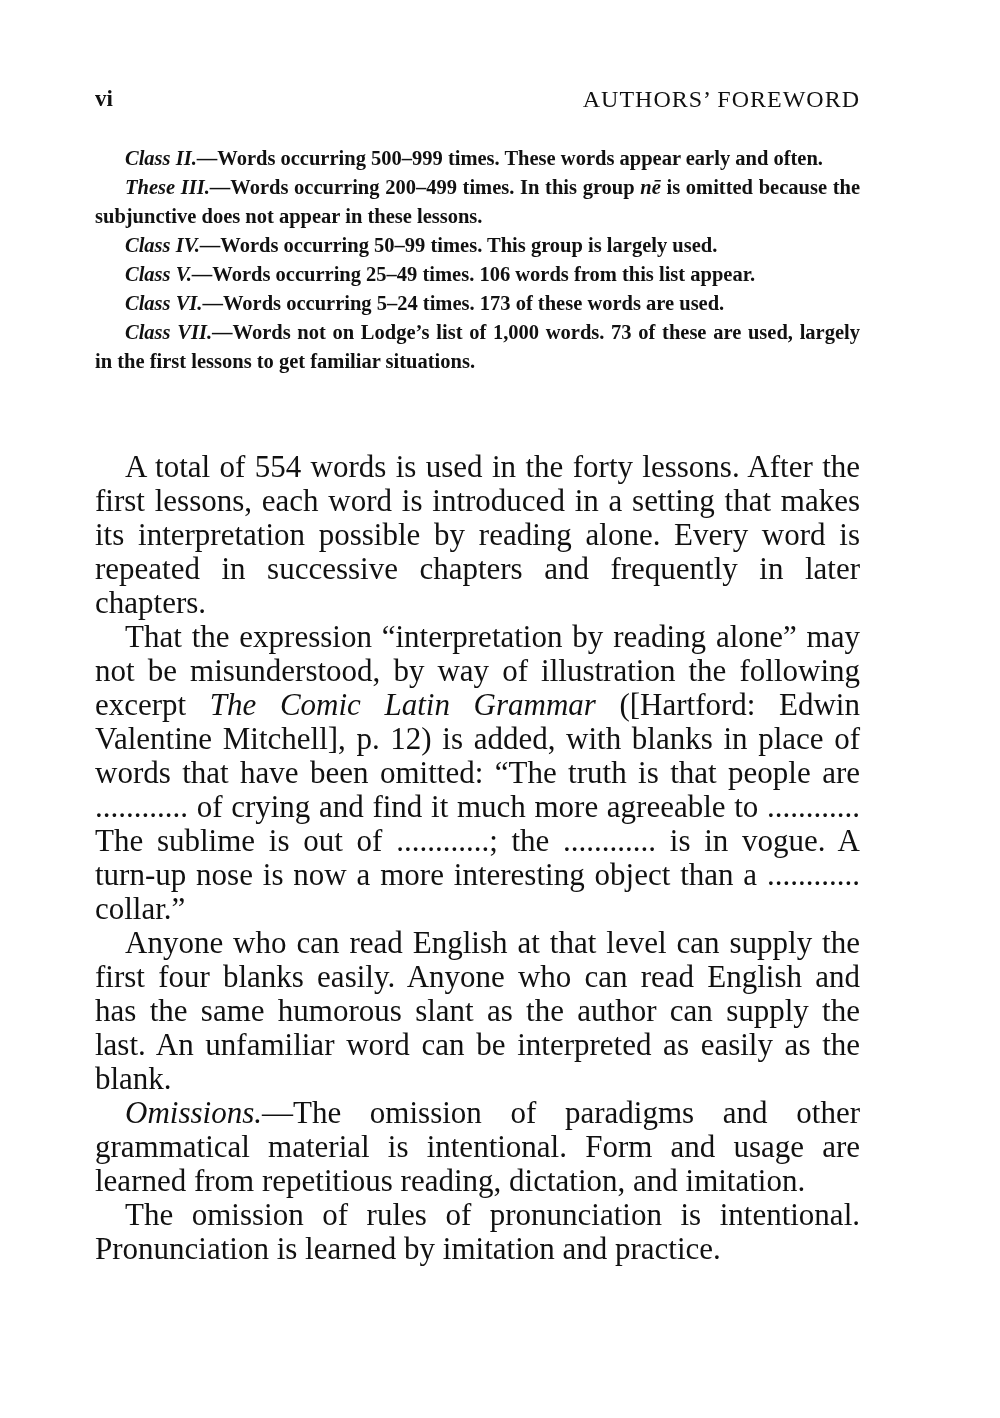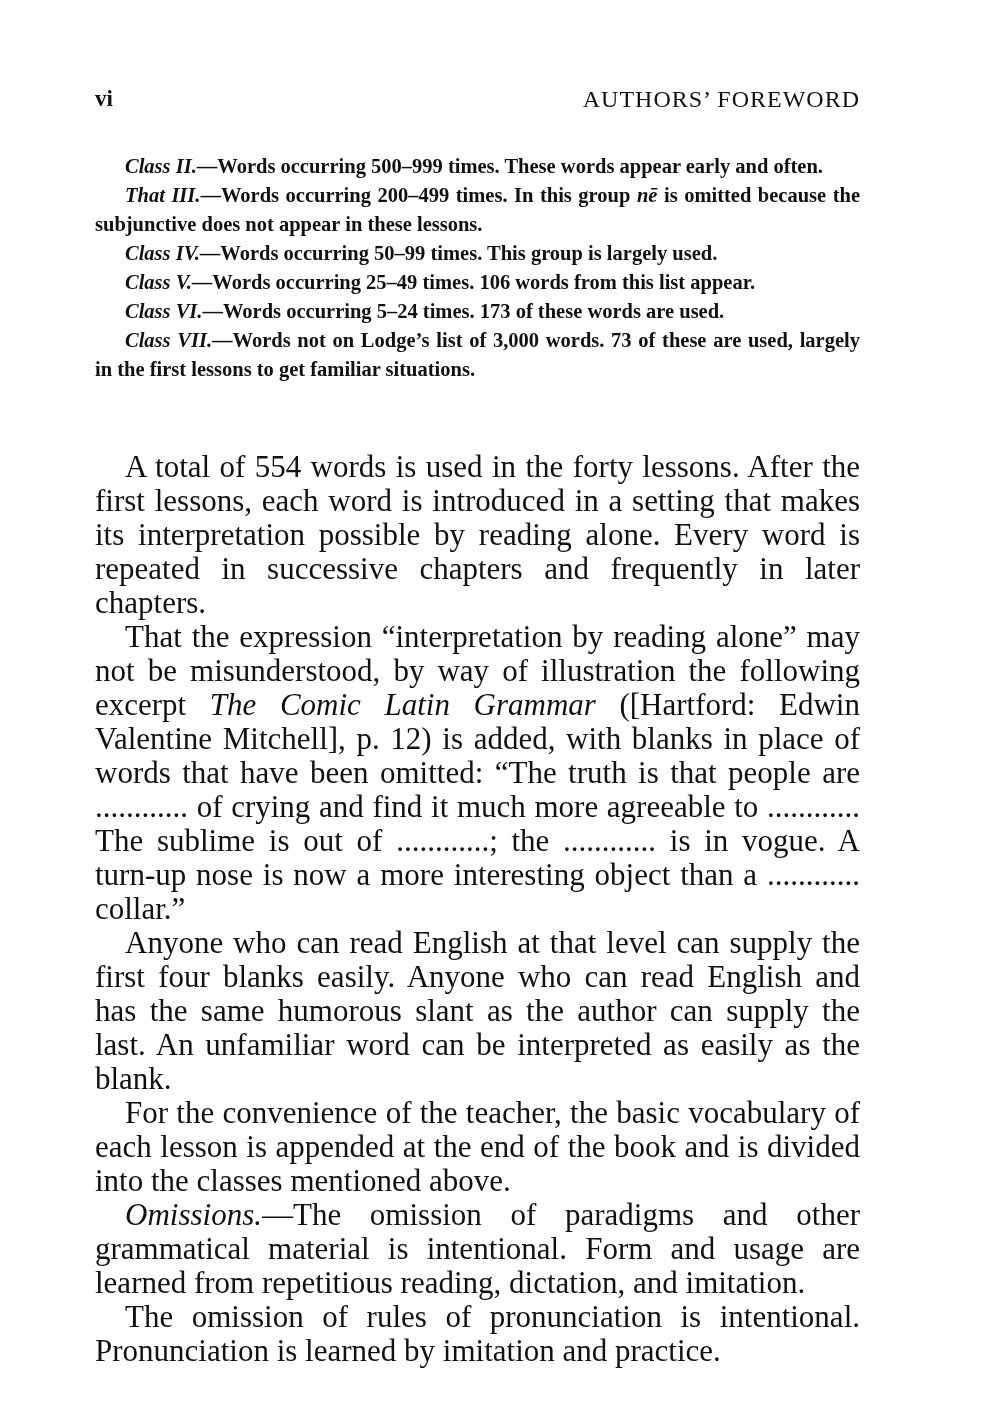--- a/index.html
+++ b/index.html
@@ -3,21 +3,21 @@
 <meta charset="utf-8">
 <style>
   html, body { margin: 0; padding: 0; background: #ffffff; }
   body { width: 1000px; height: 1418px; position: relative; overflow: hidden; color: #111; }
   .page { position: absolute; left: 0; top: 0; width: 1000px; height: 1266px; background: #fff; }
   .header { position: absolute; top: 86px; left: 95px; width: 765px; height: 32px;
             font-family: "Liberation Serif", "DejaVu Serif", serif; font-size: 24px; }
   .folio { position: absolute; left: 0; top: 0; font-weight: bold; font-size: 23px; }
   .running-title { position: absolute; left: 0; right: 0; top: 0; text-align: right; letter-spacing: 1px; padding-left: 12px; }
 
-  .small-block { position: absolute; left: 95px; top: 152px; width: 765px;
+  .small-block { position: absolute; left: 95px; top: 144px; width: 765px;
                  font-family: "Liberation Serif", "DejaVu Serif", serif; font-size: 20.5px;
                  line-height: 29px; font-weight: bold; }
   .small-block p { margin: 0; text-indent: 30px; text-align: justify; text-align-last: left; }
   .small-block .cls { font-style: italic; }
 
   .large-block { position: absolute; left: 95px; top: 450px; width: 765px;
                  font-family: "Liberation Serif", "DejaVu Serif", serif; font-size: 31px;
                  line-height: 34px; }
   .large-block p { margin: 0; text-indent: 30px; text-align: justify; text-align-last: left; }
   .large-block p.last-line-full { text-align-last: justify; }
@@ -29,29 +29,28 @@
 
 <div class="page">
 
   <div class="header">
     <span class="folio">vi</span>
     <div class="running-title">AUTHORS’ FOREWORD</div>
   </div>
 
   <div class="small-block">
     <p><span class="cls">Class II.</span><span>—Words occurring 500–999 times. These words appear early and often.</span></p>
-    <p><span class="cls">That III.</span><span>—Words occurring 200–499 times. In this group </span><span class="it">nē</span><span> is omitted because the subjunctive does not appear in these lessons.</span></p>
+    <p><span class="cls">These III.</span><span>—Words occurring 200–499 times. In this group </span><span class="it">nē</span><span> is omitted because the subjunctive does not appear in these lessons.</span></p>
     <p><span class="cls">Class IV.</span><span>—Words occurring 50–99 times. This group is largely used.</span></p>
     <p><span class="cls">Class V.</span><span>—Words occurring 25–49 times. 106 words from this list appear.</span></p>
     <p><span class="cls">Class VI.</span><span>—Words occurring 5–24 times. 173 of these words are used.</span></p>
-    <p><span class="cls">Class VII.</span><span>—Words not on Lodge’s list of 3,000 words. 73 of these are used, largely in the first lessons to get familiar situations.</span></p>
+    <p><span class="cls">Class VII.</span><span>—Words not on Lodge’s list of 1,000 words. 73 of these are used, largely in the first lessons to get familiar situations.</span></p>
   </div>
 
   <div class="large-block">
     <p>A total of 554 words is used in the forty lessons. After the first lessons, each word is introduced in a setting that makes its interpretation possible by reading alone. Every word is repeated in successive chapters and frequently in later chapters.</p>
     <p><span>That the expression “interpretation by reading alone” may not be misunderstood, by way of illustration the following excerpt </span><span class="it">The Comic Latin Grammar</span><span> ([Hartford: Edwin Valentine Mitchell], p. 12) is added, with blanks in place of words that have been omitted: “The truth is that people are </span><span class="blank">............</span><span> of crying and find it much more agreeable to </span><span class="blank">............</span><span> The sublime is out of </span><span class="blank">............</span><span>; the </span><span class="blank">............</span><span> is in vogue. A turn-up nose is now a more interesting object than a </span><span class="blank">............</span><span> collar.”</span></p>
     <p>Anyone who can read English at that level can supply the first four blanks easily. Anyone who can read English and has the same humorous slant as the author can supply the last. An unfamiliar word can be interpreted as easily as the blank.</p>
-    <p>For the convenience of the teacher, the basic vocabulary of each lesson is appended at the end of the book and is divided into the classes mentioned above.</p>
     <p><span class="it">Omissions.</span><span>—The omission of paradigms and other grammatical material is intentional. Form and usage are learned from repetitious reading, dictation, and imitation.</span></p>
     <p>The omission of rules of pronunciation is intentional. Pronunciation is learned by imitation and practice.</p>
   </div>
 
 </div>
 
 </body></html>

